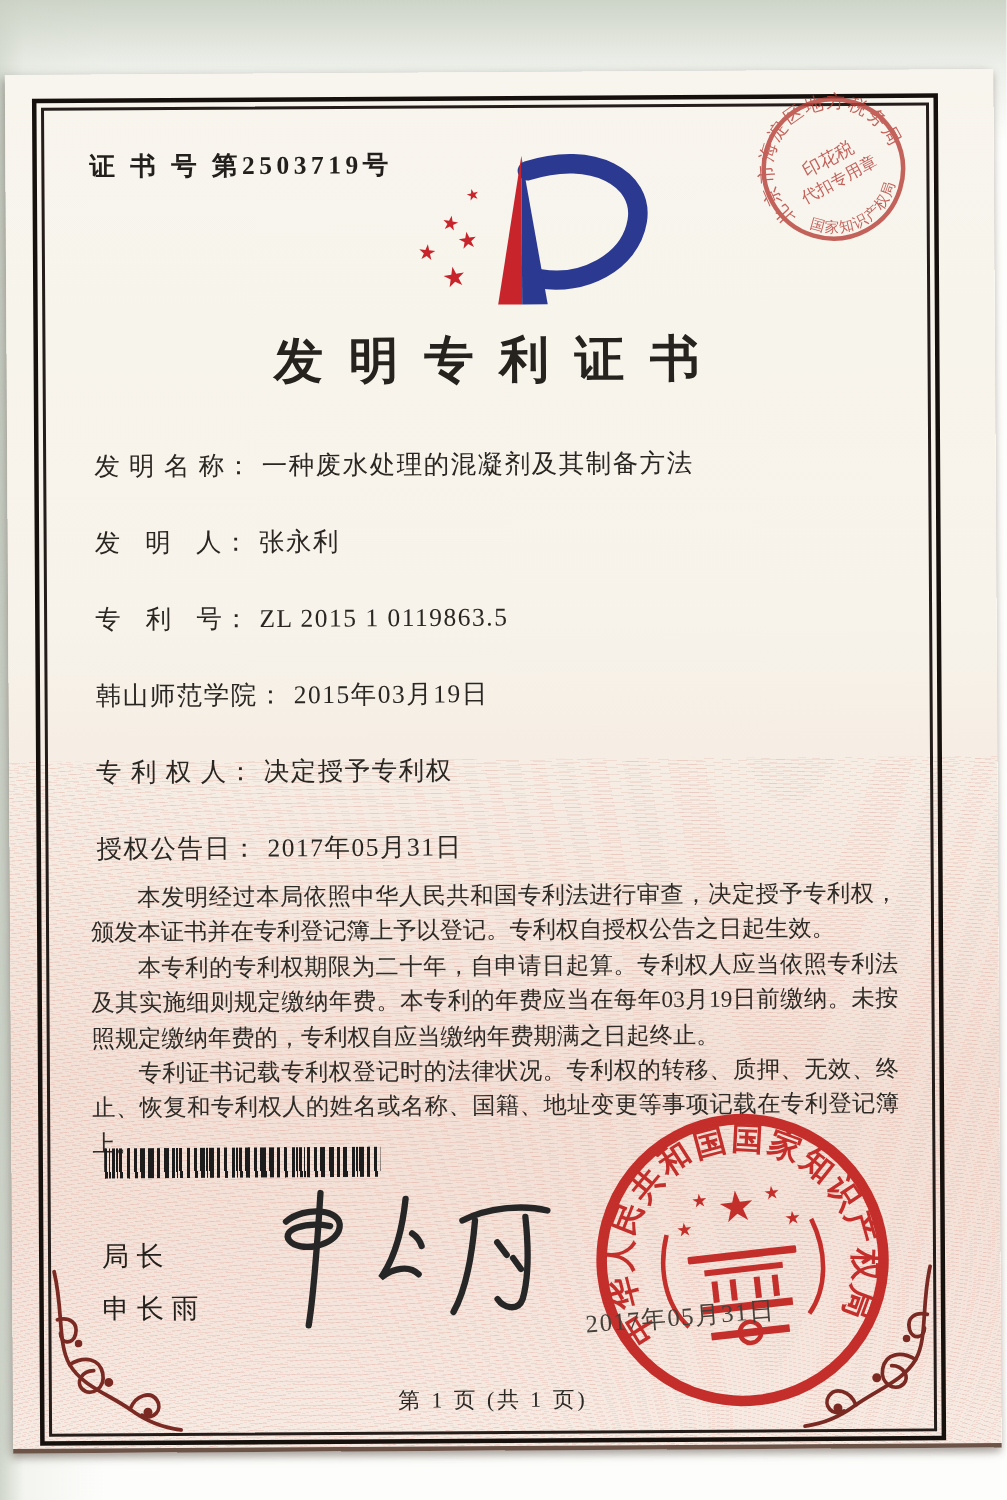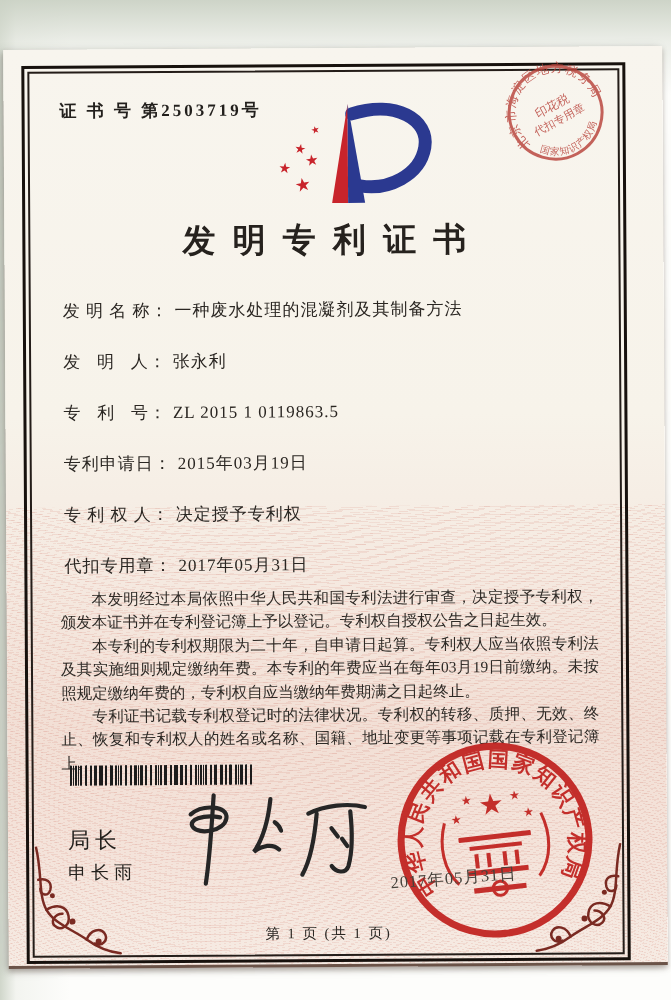--- a/index.html
+++ b/index.html
@@ -40,21 +40,21 @@
   .paras{position:absolute;left:28px;top:514px;width:538px;font-size:15.5px;line-height:23.4px;
          color:#2e2a26;text-align:justify;}
   .paras p{margin:0;text-indent:2em;}
   .barcode{
     position:absolute;left:36px;top:692px;width:184px;height:20px;
     background:
       repeating-linear-gradient(90deg,#1c1c1c 0 2px,rgba(0,0,0,0) 2px 5px),
       repeating-linear-gradient(90deg,#1c1c1c 0 1px,rgba(0,0,0,0) 1px 8px),
       repeating-linear-gradient(90deg,rgba(0,0,0,0) 0 3px,#1c1c1c 3px 4px,rgba(0,0,0,0) 4px 13px);
   }
-  .director-title{position:absolute;left:34px;top:752px;font-size:22px;letter-spacing:5px;color:#24211d;}
+  .director-title{position:absolute;left:34px;top:752px;font-size:18px;letter-spacing:5px;color:#24211d;}
   .director-name{position:absolute;left:34px;top:787px;font-size:18px;letter-spacing:5px;color:#24211d;text-align:right;}
   .signature{position:absolute;left:140px;top:710px;width:210px;height:105px;}
   .seal{position:absolute;left:360px;top:668px;width:202px;height:202px;transform:rotate(-6deg);opacity:.92;}
   .seal-date{position:absolute;left:356px;top:794px;width:190px;font-size:16.5px;letter-spacing:1px;
              color:#45413a;transform:rotate(-4deg);z-index:5;}
   .page-footer{position:absolute;left:0;top:852px;width:100%;text-align:center;font-size:14.5px;
                letter-spacing:2px;color:#2b2824;white-space:pre;}
   .orn{position:absolute;width:92px;height:114px;bottom:-2px;}
   .orn-left{left:-2px;}
   .orn-right{right:-2px;transform:scaleX(-1);}
@@ -98,23 +98,23 @@
       <text x="50" y="47" text-anchor="middle" fill="#b8423a" font-size="10.5">印花税</text>
       <text x="50" y="60" text-anchor="middle" fill="#b8423a" font-size="9.5">代扣专用章</text>
     </svg>
 
     <div class="title">发明专利证书</div>
 
     <div class="fields">
       <div class="field"><span class="flabel">发 明 名 称：</span><span class="fvalue">一种废水处理的混凝剂及其制备方法</span></div>
       <div class="field"><span class="flabel">发   明   人：</span><span class="fvalue">张永利</span></div>
       <div class="field"><span class="flabel">专   利   号：</span><span class="fvalue">ZL 2015 1 0119863.5</span></div>
-      <div class="field"><span class="flabel">专利申请日：</span><span class="fvalue">2015年03月19日</span></div>
+      <div class="field"><span class="flabel">韩山师范学院：</span><span class="fvalue">2015年03月19日</span></div>
       <div class="field"><span class="flabel">专 利 权 人：</span><span class="fvalue">决定授予专利权</span></div>
-      <div class="field"><span class="flabel">代扣专用章：</span><span class="fvalue">2017年05月31日</span></div>
+      <div class="field"><span class="flabel">授权公告日：</span><span class="fvalue">2017年05月31日</span></div>
     </div>
 
     <div class="paras">
       <p>本发明经过本局依照中华人民共和国专利法进行审查，决定授予专利权，颁发本证书并在专利登记簿上予以登记。专利权自授权公告之日起生效。</p>
       <p>本专利的专利权期限为二十年，自申请日起算。专利权人应当依照专利法及其实施细则规定缴纳年费。本专利的年费应当在每年03月19日前缴纳。未按照规定缴纳年费的，专利权自应当缴纳年费期满之日起终止。</p>
       <p>专利证书记载专利权登记时的法律状况。专利权的转移、质押、无效、终止、恢复和专利权人的姓名或名称、国籍、地址变更等事项记载在专利登记簿上。</p>
     </div>
 
     <div class="barcode"></div>
 

